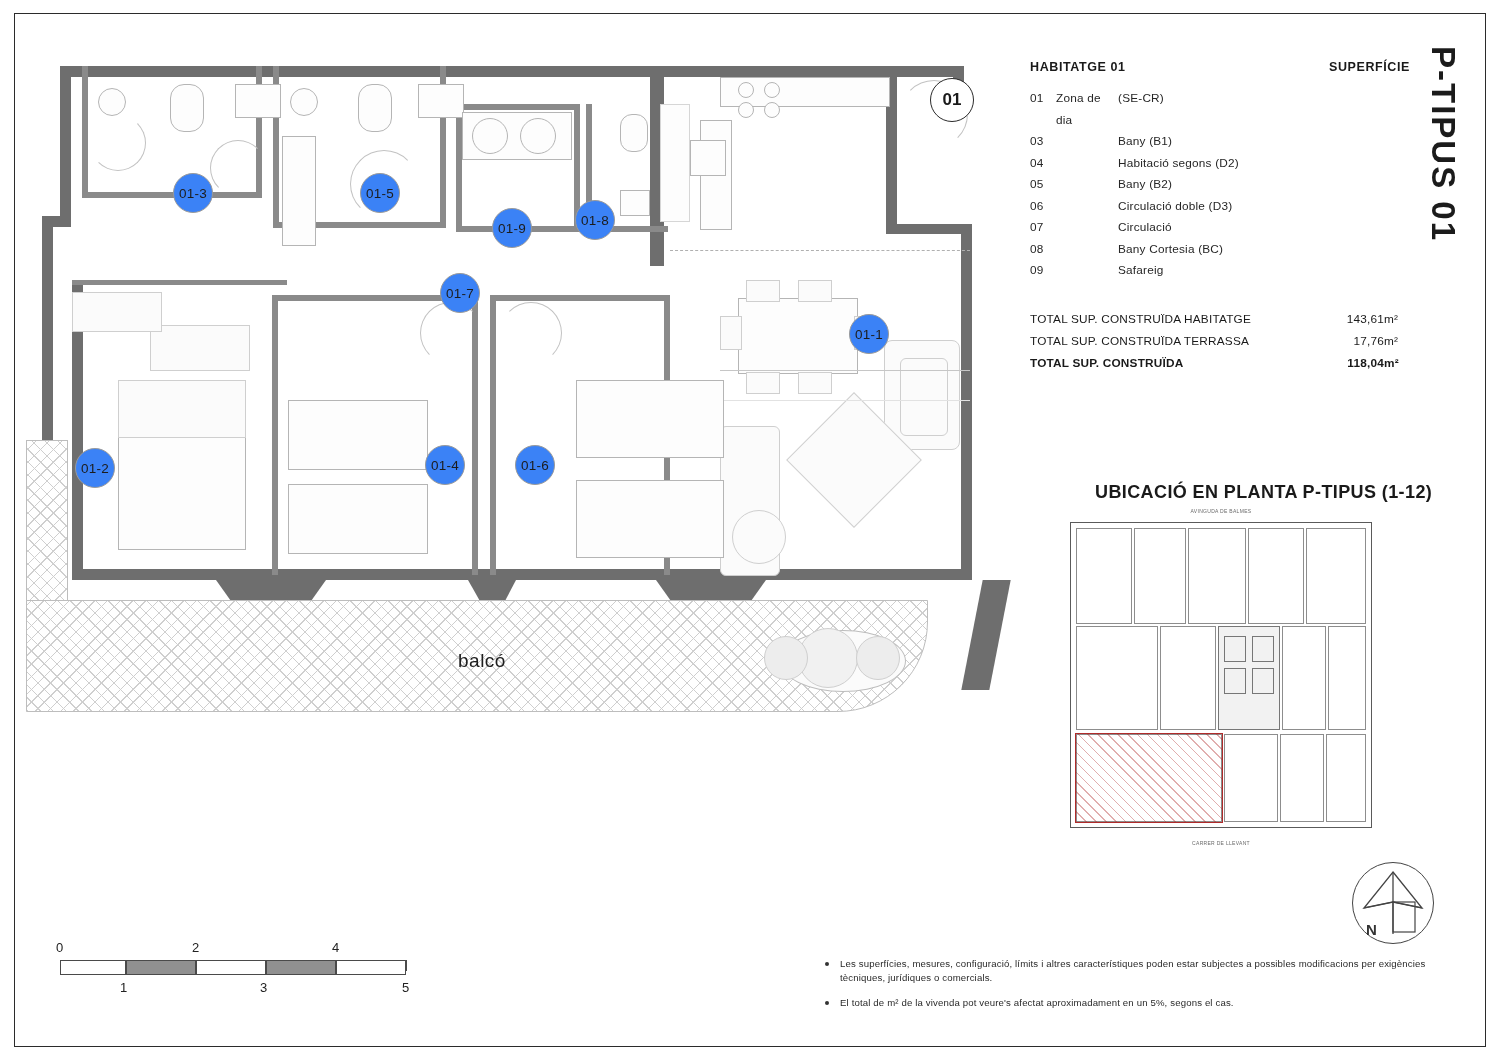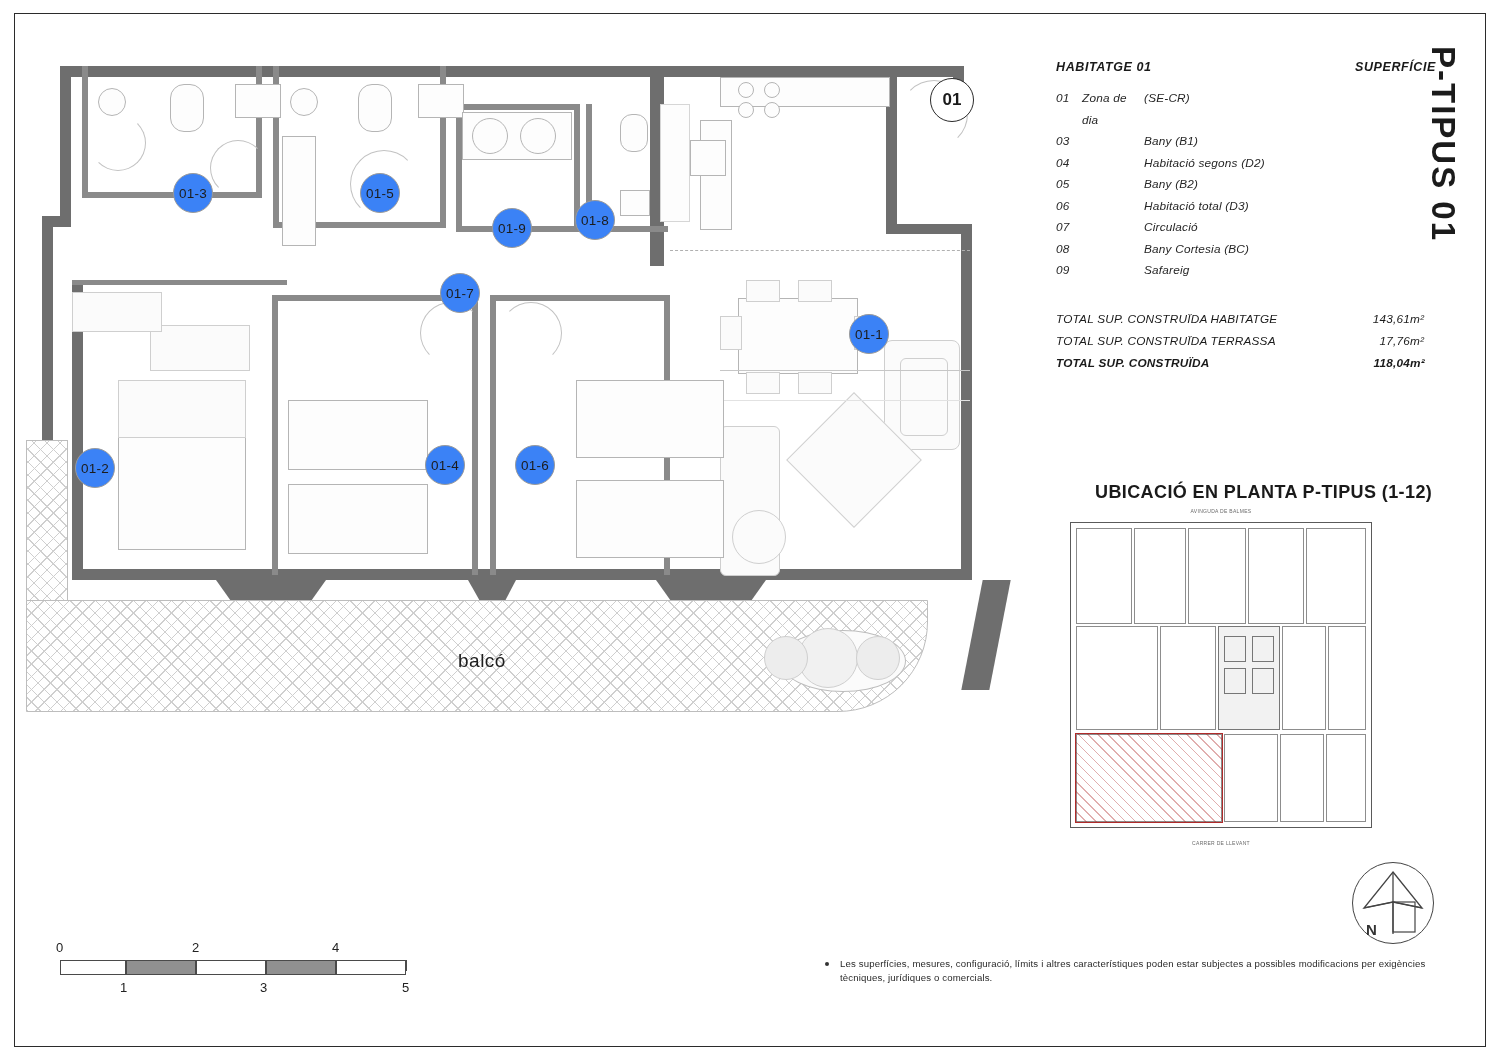--- a/index.html
+++ b/index.html
@@ -133,24 +133,23 @@
     top: 6px;
     white-space: nowrap;
     font-size: 33px;
     font-weight: bold;
     letter-spacing: 2px;
     color: #1b1b1b;
   }
 
   #legend {
     position: absolute;
-    left: 1056px;
+    left: 1030px;
     top: 60px;
     width: 380px;
-    font-style: italic;
   }
   .leg-head {
     display: flex;
     justify-content: space-between;
     font-size: 12.5px;
     font-weight: bold;
     letter-spacing: .6px;
     margin-bottom: 14px;
   }
   .leg-row {
@@ -465,21 +464,21 @@
       <div>Habitació segons (D2)</div>
     </div>
     <div class="leg-row">
       <div class="leg-num">05</div>
       <div class="leg-a"></div>
       <div>Bany (B2)</div>
     </div>
     <div class="leg-row">
       <div class="leg-num">06</div>
       <div class="leg-a"></div>
-      <div>Habitació total (D3)</div>
+      <div>Circulació doble (D3)</div>
     </div>
     <div class="leg-row">
       <div class="leg-num">07</div>
       <div class="leg-a"></div>
       <div>Circulació</div>
     </div>
     <div class="leg-row">
       <div class="leg-num">08</div>
       <div class="leg-a"></div>
       <div>Bany Cortesia (BC)</div>
@@ -565,14 +564,15 @@
     <div class="sb-seg sb-empty" style="left:280px; top:20px; width:70px;"></div>
     <div class="sb-tick" style="left:350px; top:20px;"></div>
 
     <div class="sb-num" style="left:64px; top:40px;">1</div>
     <div class="sb-num" style="left:204px;top:40px;">3</div>
     <div class="sb-num" style="left:346px;top:40px;">5</div>
   </div>
 
   <div id="notes">
     <div class="note">Les superfícies, mesures, configuració, límits i altres característiques poden estar subjectes a possibles modificacions per exigències tècniques, jurídiques o comercials.</div>
+    <div class="note">El total de m² de la vivenda pot veure's afectat aproximadament en un 5%, segons el cas.</div>
   </div>
 </div>
 
 </body></html>

